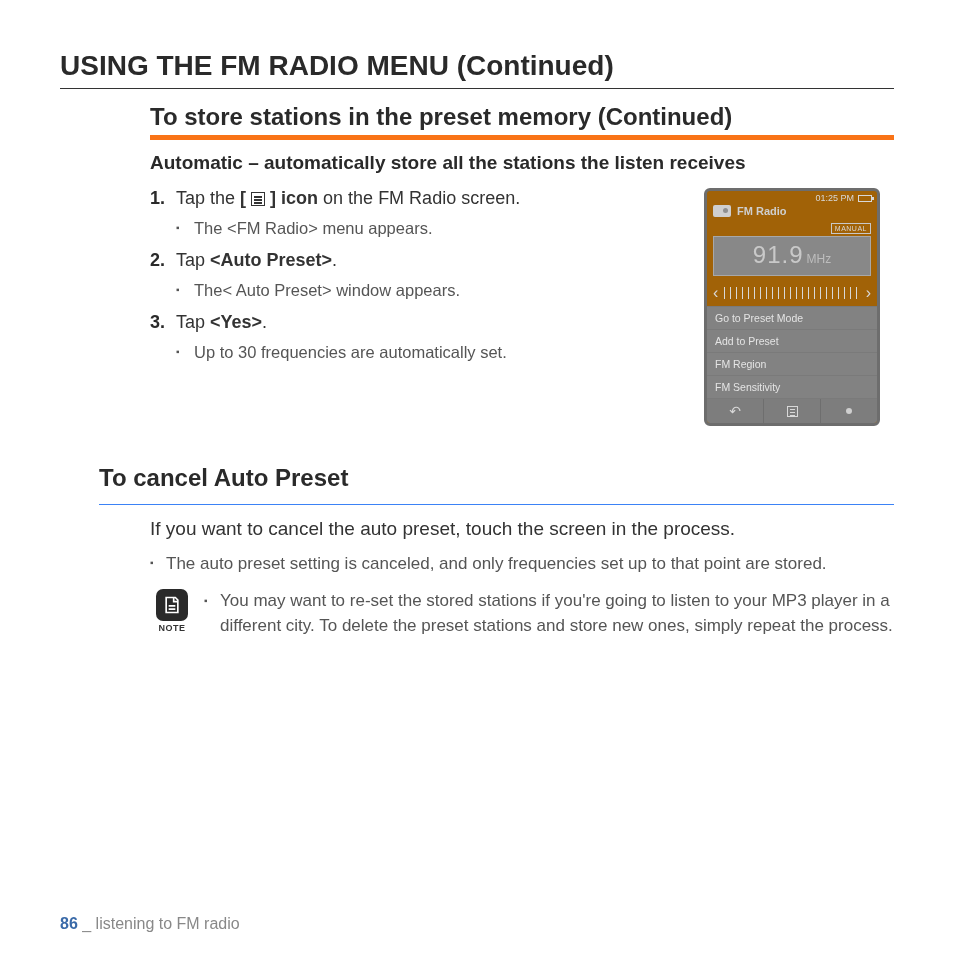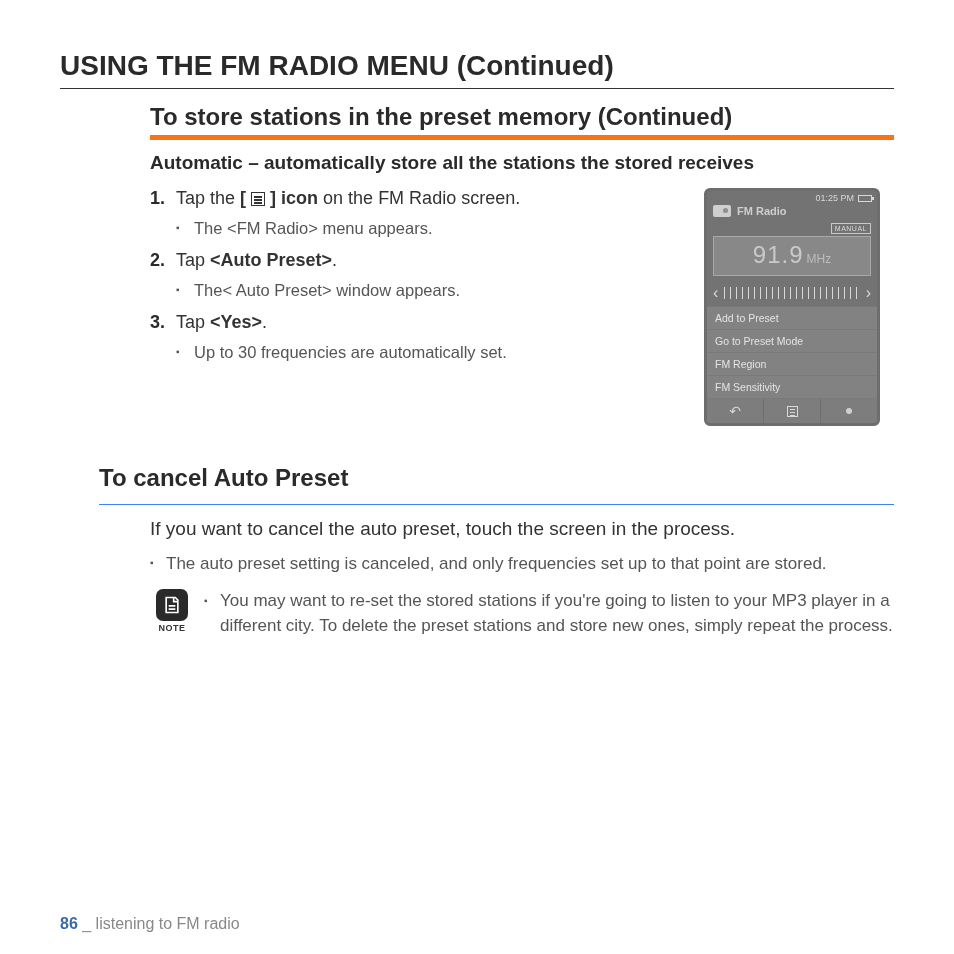--- a/index.html
+++ b/index.html
@@ -93,21 +93,21 @@
     left: 2px; right: 2px; top: 3px;
     height: 1.5px; background: #333;
     box-shadow: 0 3px 0 #333, 0 6px 0 #333;
   }
 
   
   .device {
     width: 176px;
     border: 3px solid #6d6d6d;
     border-radius: 6px;
-    background: #737373;
+    background: #a16207;
     overflow: hidden;
     font-size: 11px;
     color: #d8d8d8;
   }
   .dev-status {
     display: flex;
     justify-content: flex-end;
     align-items: center;
     gap: 4px;
     padding: 2px 5px;
@@ -222,21 +222,21 @@
   }
   .footer b{color:#3a6aa8;font-weight:bold;}
 </style>
 </head>
 <body>
 
 <h1 class="page-title">USING THE FM RADIO MENU (Continued)</h1>
 
 <h2 class="sub-title">To store stations in the preset memory (Continued)</h2>
 
-<h3 class="sub-sub">Automatic – automatically store all the stations the stored receives</h3>
+<h3 class="sub-sub">Automatic – automatically store all the stations the listen receives</h3>
 
 <div class="main-flex">
   <div class="text-col">
     <ol class="steps">
       <li>
         <span class="lead">
           <span>Tap the </span><b><span>[</span> <span class="menu-icon-inline"></span> <span>] icon</span></b><span> on the FM Radio screen.</span>
         </span>
         <ul class="sub">
             <li>The &lt;FM Radio&gt; menu appears.</li>
@@ -276,22 +276,22 @@
       </div>
       <div class="freq-box">
         <span class="freq-num">91.9</span><span class="freq-unit">MHz</span>
       </div>
       <div class="scale-row">
         <span class="chev">‹</span>
         <span class="ticks"></span>
         <span class="chev">›</span>
       </div>
       <div class="menu-list">
+        <div>Go to Preset Mode</div>
         <div>Add to Preset</div>
-        <div>Go to Preset Mode</div>
         <div>FM Region</div>
         <div>FM Sensitivity</div>
       </div>
       <div class="dev-bottom">
         <div>
             <span class="back-arrow">↶</span>
           </div>
         <div>
             <span class="list-ic"></span>
           </div>

